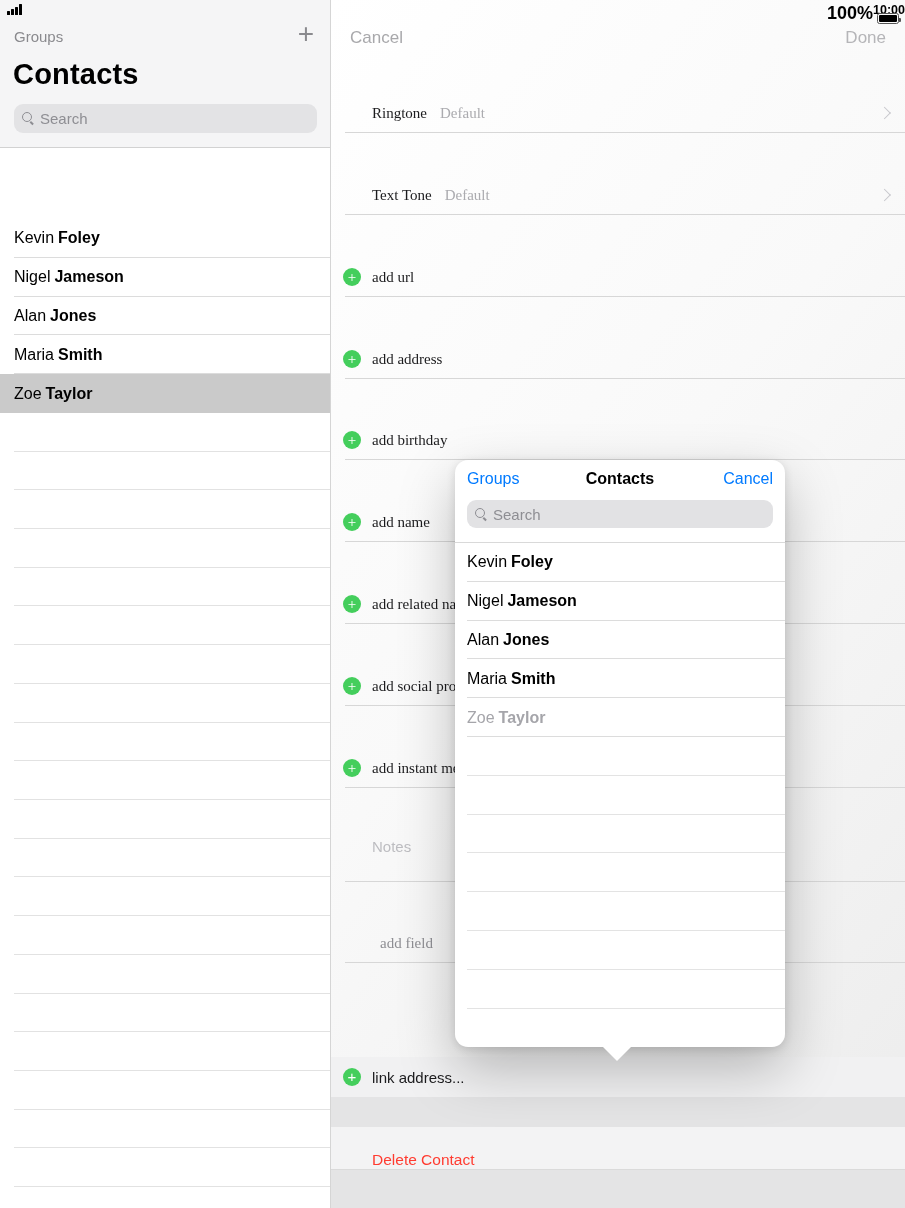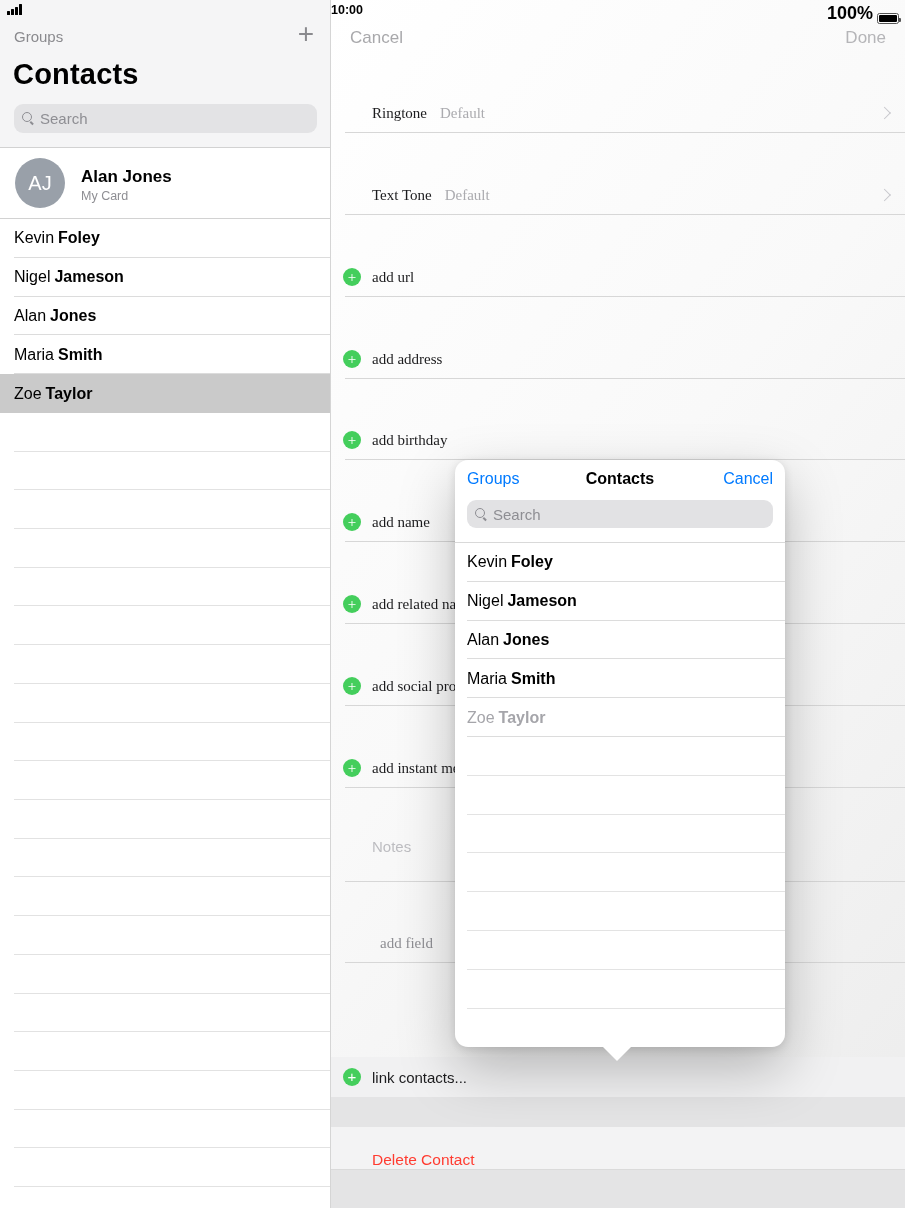--- a/index.html
+++ b/index.html
@@ -87,21 +87,21 @@
     position: absolute; left: 14px; right: 0; top: 413px; height: 795px;
     background: repeating-linear-gradient(to bottom, transparent 0 37.7px, #e2e2e2 37.7px 38.7px);
   }
 
   
   #editor {
     left: 331px; top: 0; width: 574px; height: 1208px;
     background: linear-gradient(130deg, #ffffff 0%, #f9f9f9 45%, #ececec 100%);
   }
   .statusbar-time {
-    position: absolute; left: 0; right: 0; top: 3px; text-align: left;
+    position: absolute; left: 0; right: 0; top: 3px; text-align: right;
     font-size: 12.5px; font-weight: bold; color: #000;
   }
   .battery-group {
     position: absolute; right: 6px; top: 3px; display: flex; align-items: flex-end;
     font-size: 18px; font-weight: bold; color: #000;
   }
   .battery-icon { position: relative; width: 22px; height: 11px; margin-left: 4px;
     border: 1px solid #555; border-radius: 2.5px; padding: 1px; }
   .battery-icon::before { content: ""; display: block; width: 100%; height: 100%; background: #000; border-radius: 1px; }
   .battery-icon::after { content: ""; position: absolute; right: -3px; top: 3.5px; width: 2px; height: 4px; background: #555; border-radius: 0 1px 1px 0; }
@@ -199,25 +199,20 @@
       </div>
     <div class="groups-link">Groups</div>
     <div class="plus-btn">+</div>
     <div class="sidebar-title">Contacts</div>
     <div class="searchbar" id="sidebar-search">
       <span class="mag-icon"></span>
       <input type="text" placeholder="Search" style="">
     </div>
   </div>
 
-  <div id="my-card">
-    <div class="avatar">AJ</div>
-    <div class="my-card-name">Alan Jones</div>
-    <div class="my-card-sub">My Card</div>
-  </div>
 
   <div id="contact-list">
     <div class="contact-row">
       <span class="first">Kevin</span>
       <span class="last">Foley</span>
     </div>
     <div class="contact-row">
       <span class="first">Nigel</span>
       <span class="last">Jameson</span>
     </div>
@@ -313,21 +308,21 @@
 
   <div class="edit-row" id="row-addfield">
     <div class="row-inner">
         <span>add field</span>
       </div>
   </div>
 
 
   <div id="row-link">
     <span class="green-plus">+</span>
-    <span class="add-label">link contacts...</span>
+    <span class="add-label">link address...</span>
   </div>
 
   <div class="section-band" id="band-mid"></div>
 
   <div id="row-delete">
     <span>Delete Contact</span>
   </div>
 
   <div class="section-band" id="band-bottom"></div>
 </div>

